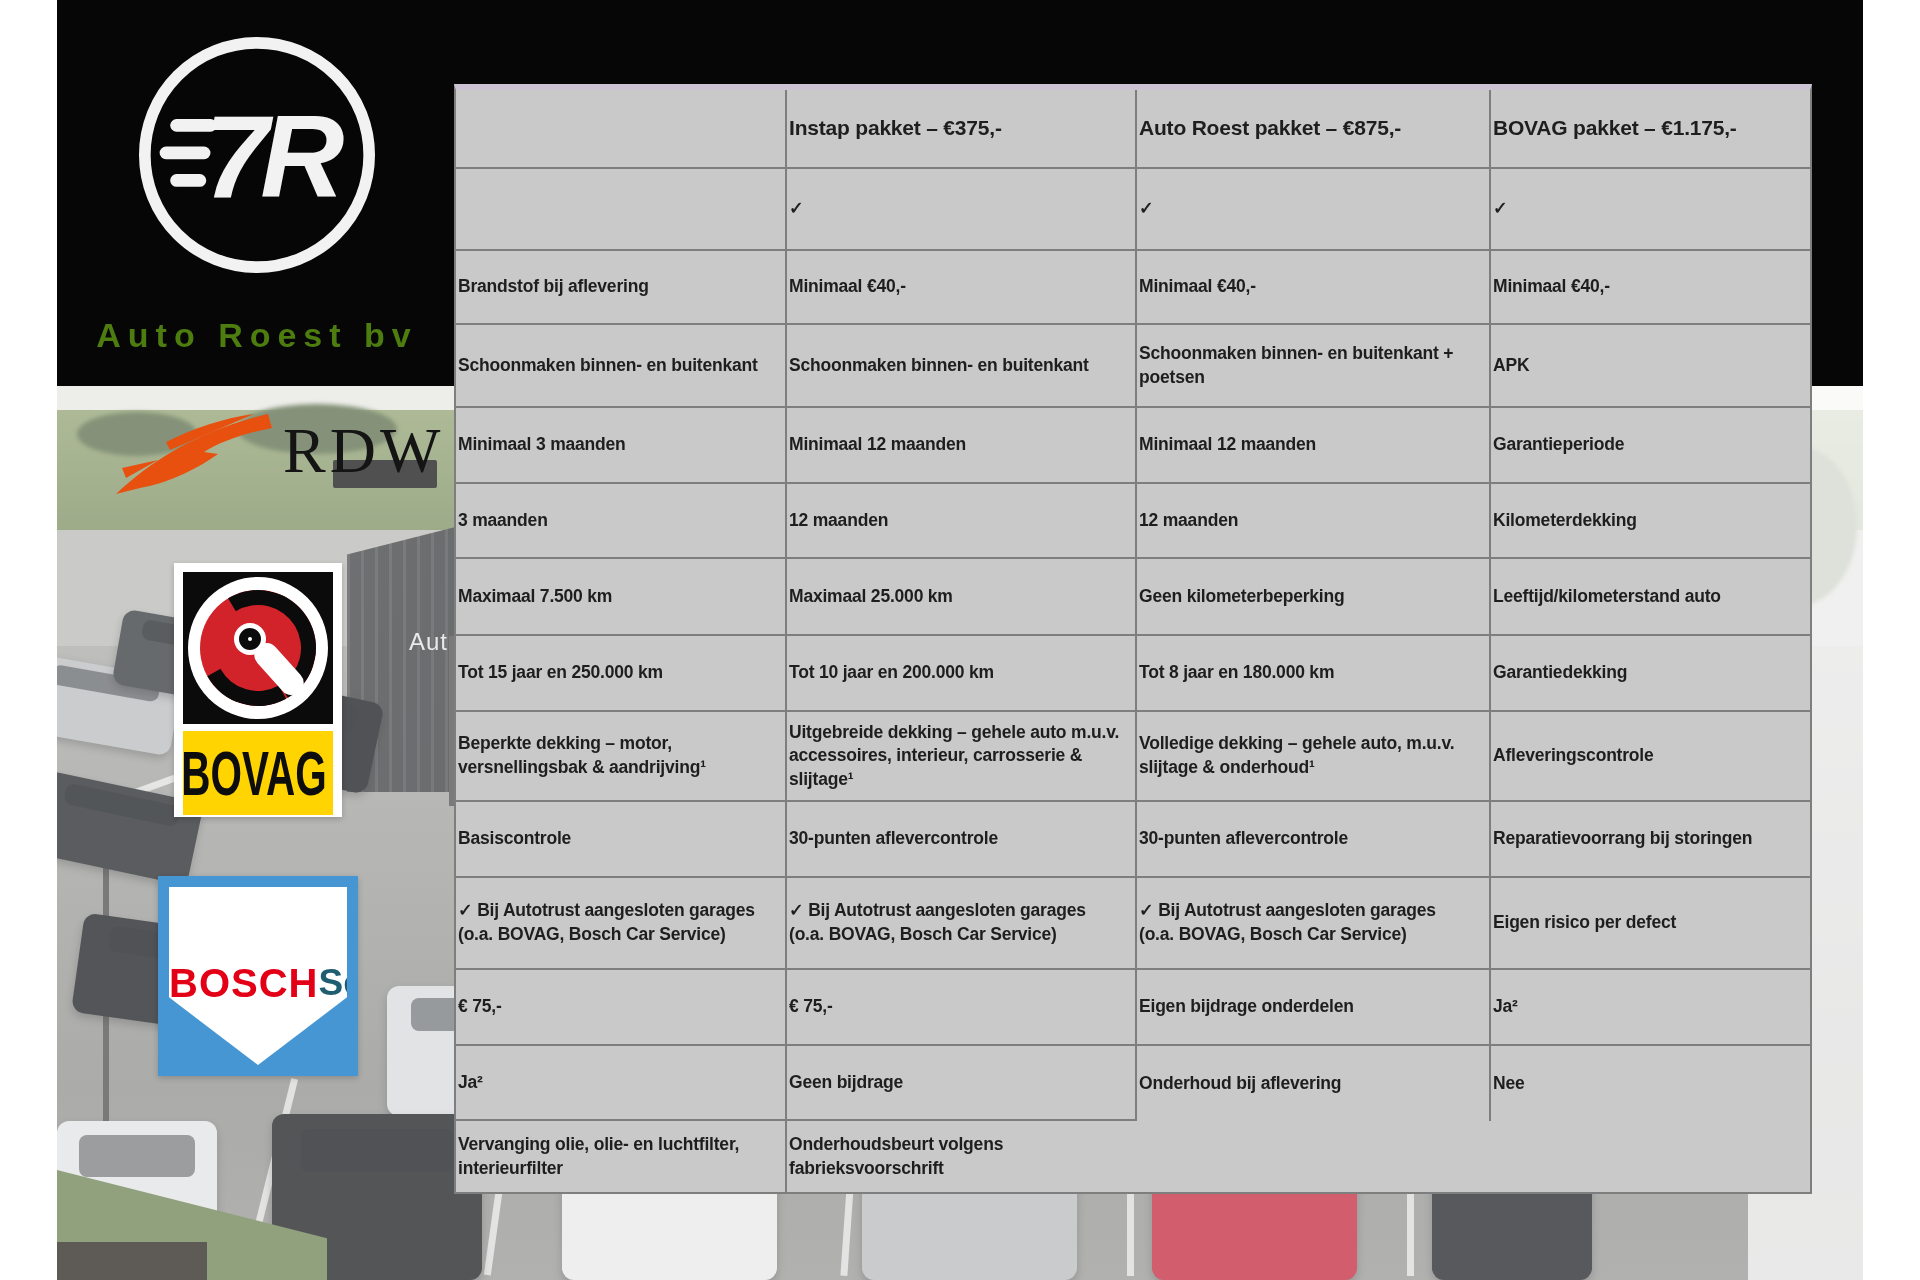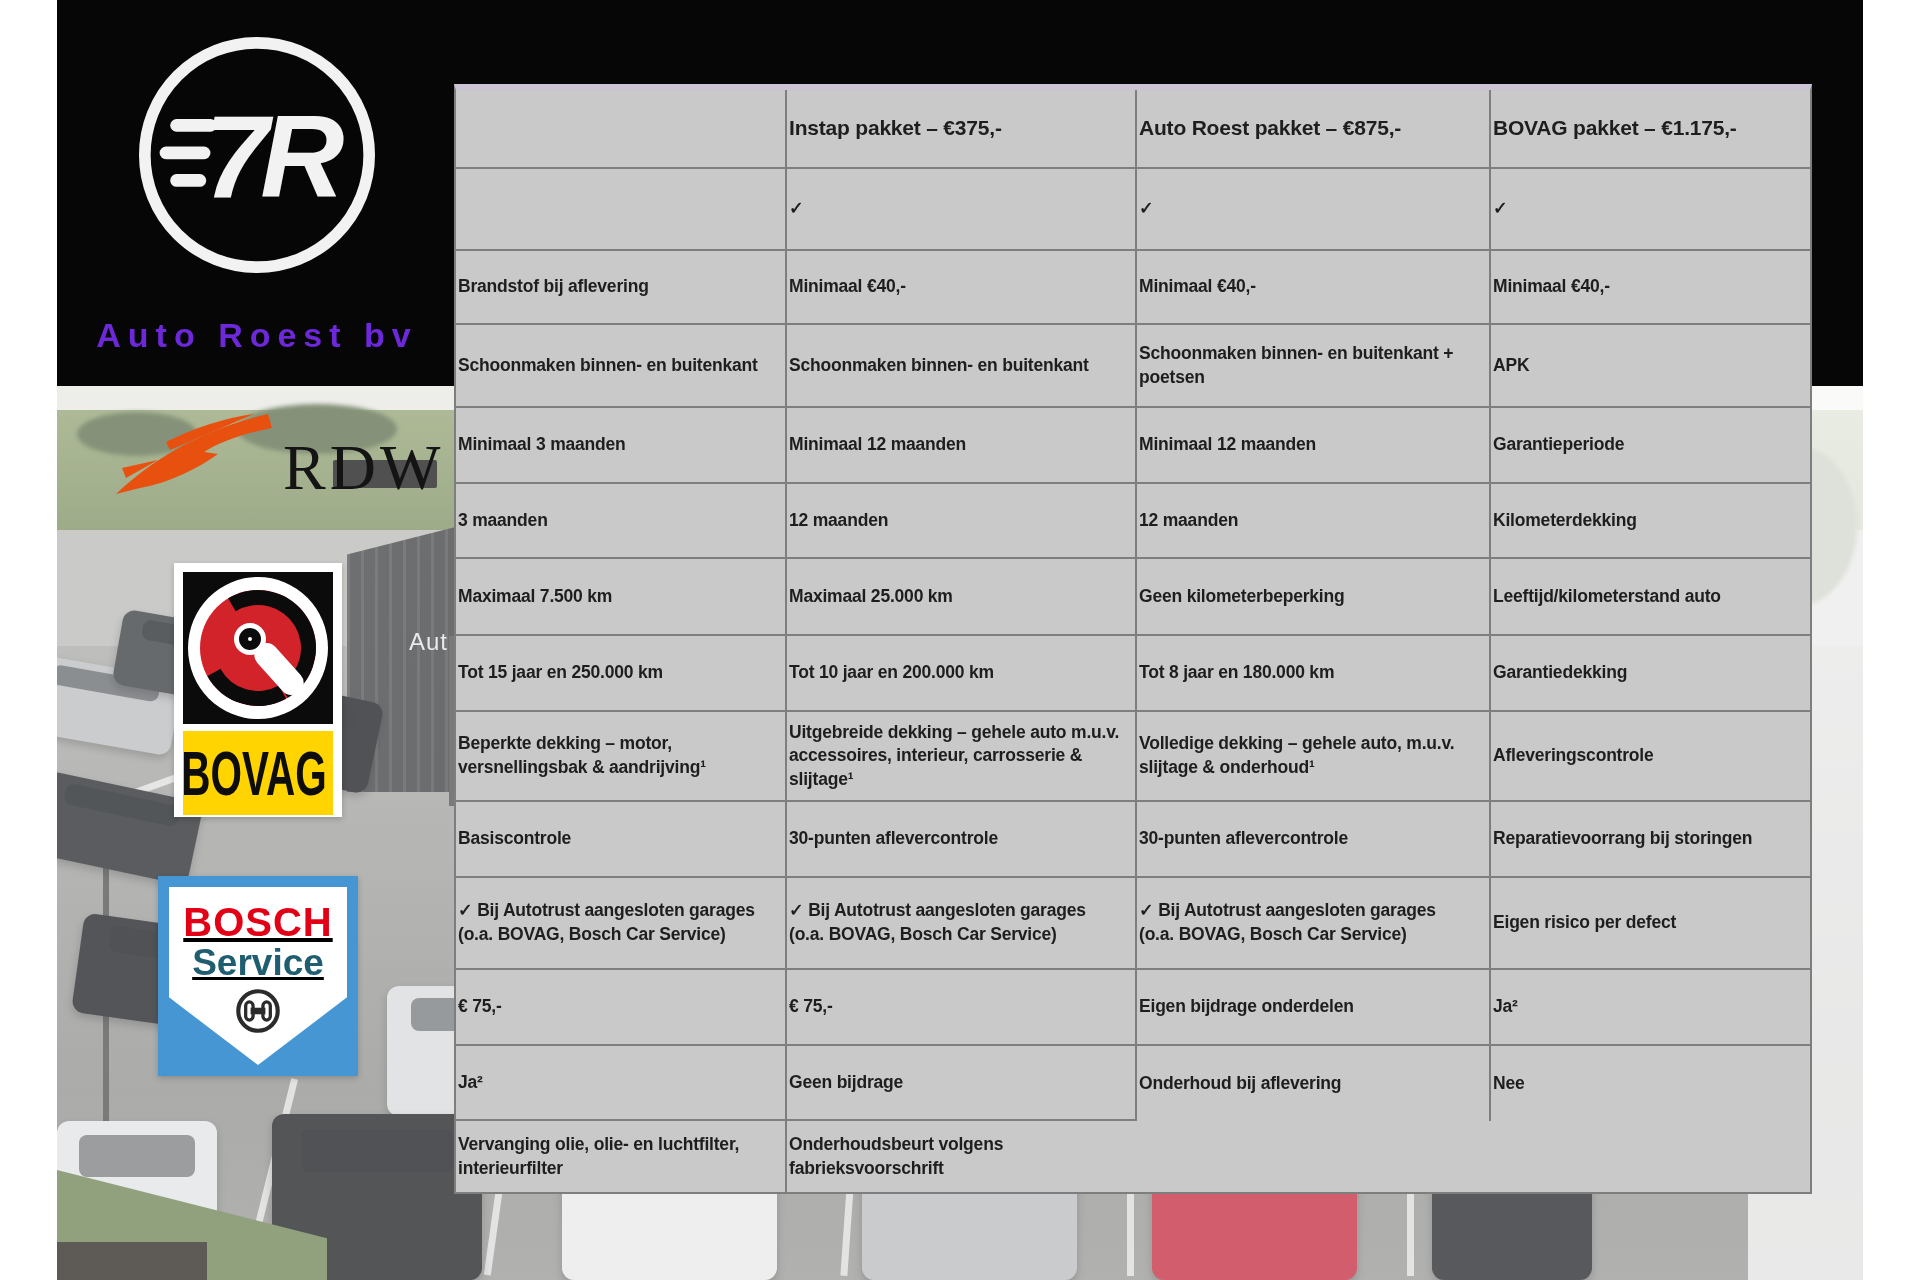--- a/index.html
+++ b/index.html
@@ -38,42 +38,42 @@
   .haze{position:absolute;inset:0;background:rgba(255,255,255,.25);}
   .fade-right{position:absolute;right:0;top:0;width:115px;height:100%;background:rgba(255,255,255,.72);}
 
   
   .strip-left{position:absolute;left:0;top:0;width:57px;height:1280px;background:#fff;z-index:9;}
   .strip-right{position:absolute;left:1863px;top:0;width:57px;height:1280px;background:#fff;z-index:9;}
 
   
   .brand{position:absolute;left:57px;top:0;width:400px;height:456px;z-index:3;color:#f2f2f2;}
   .brand-circle{position:absolute;left:73px;top:28px;}
-  .brand-name{position:absolute;left:0;top:316px;width:400px;text-align:center;font-size:34px;font-weight:bold;letter-spacing:7px;color:#6d28d9;}
+  .brand-name{position:absolute;left:0;top:316px;width:400px;text-align:center;font-size:34px;font-weight:bold;letter-spacing:7px;color:#4d7c0f;}
 
   
   .rdw{position:absolute;left:112px;top:408px;z-index:4;display:flex;align-items:flex-start;}
-  .rdw-text{font-family:"Liberation Serif",serif;font-size:64px;color:#141414;letter-spacing:4px;margin-left:6px;margin-top:23px;}
+  .rdw-text{font-family:"Liberation Serif",serif;font-size:64px;color:#141414;letter-spacing:4px;margin-left:6px;margin-top:6px;}
 
   
   .bovag{position:absolute;left:174px;top:563px;width:168px;height:254px;background:#fff;z-index:4;padding:9px 9px 0 9px;box-shadow:0 2px 6px rgba(0,0,0,.2);}
   .bovag-sym{position:relative;width:150px;height:152px;background:#0b0b0b;}
   .bovag-circle{position:absolute;left:5px;top:5px;width:140px;height:142px;border-radius:50%;background:#fff;}
   .bovag-disc{position:absolute;left:17px;top:18px;width:116px;height:116px;border-radius:50%;background:var(--bovag_red);}
   .bovag-arc{position:absolute;left:17px;top:18px;width:116px;height:116px;border-radius:50%;border:15px solid transparent;}
   .bovag-arc.a1{border-top-color:#0b0b0b;border-right-color:#0b0b0b;transform:rotate(14deg);}
   .bovag-arc.a2{border-top-color:#0b0b0b;transform:rotate(196deg);}
   .bovag-handle{position:absolute;left:84px;top:66px;width:24px;height:62px;background:#fff;border-radius:12px;transform:rotate(-42deg);}
   .bovag-hub{position:absolute;left:56px;top:56px;width:22px;height:22px;background:#fff;border:9px solid #0b0b0b;border-radius:50%;box-shadow:0 0 0 5px #fff;}
   .bovag-band{margin-top:7px;width:150px;height:84px;background:var(--bovag_yellow);display:flex;align-items:center;justify-content:flex-end;}
   .bovag-band span{font-size:44px;font-weight:bold;color:#0d0d0d;letter-spacing:0;transform:scaleY(1.45) scaleX(.92);}
 
   
   .bosch{position:absolute;left:158px;top:876px;width:200px;height:200px;background:var(--bosch_blue);z-index:4;padding:11px;box-shadow:0 2px 6px rgba(0,0,0,.2);}
-  .bosch-shield{width:178px;height:178px;background:#fff;clip-path:polygon(0 0,100% 0,100% 62%,50% 100%,0 62%);display:flex;flex-direction:column;align-items:center;padding-top:14px;text-decoration:underline;}
+  .bosch-shield{width:178px;height:178px;background:#fff;clip-path:polygon(0 0,100% 0,100% 62%,50% 100%,0 62%);display:flex;align-items:center;padding-top:14px;}
   .bosch-word{font-size:40px;font-weight:800;color:var(--bosch_red);letter-spacing:1px;line-height:1.05;}
   .bosch-service{font-size:37px;font-weight:bold;color:var(--bosch_teal);line-height:1.1;}
   .bosch-sym{margin-top:4px;}
 
   
   .pkg-table{position:absolute;left:454px;top:84px;z-index:5;background:var(--table_bg);
     border:2px solid var(--table_border);border-top:6px solid var(--table_top);
     display:grid;grid-template-columns:329px 350px 354px 321px;
     grid-template-rows:79px 82px 74px 83px 76px 75px 77px 76px 90px 76px 92px 76px 75px 71px;}
   .cell{display:flex;align-items:center;padding:6px 14px 6px 2px;border-bottom:2px solid var(--table_border);

